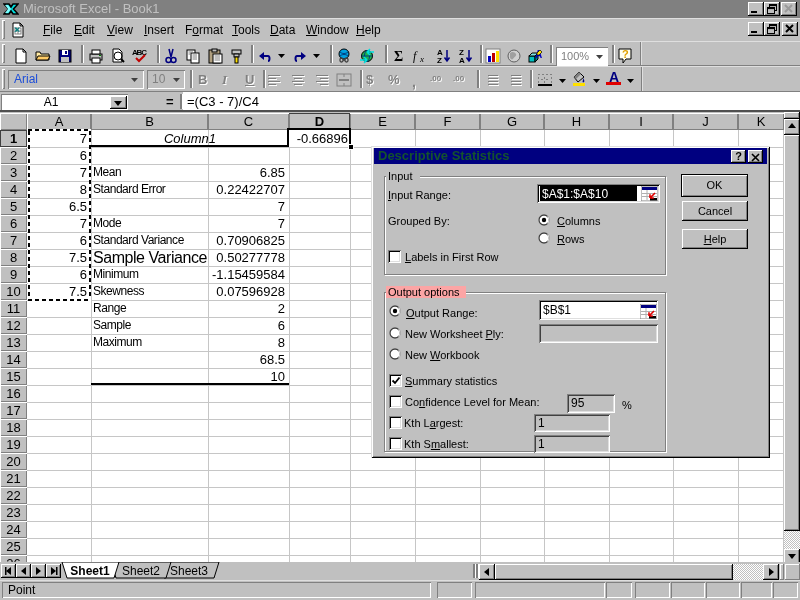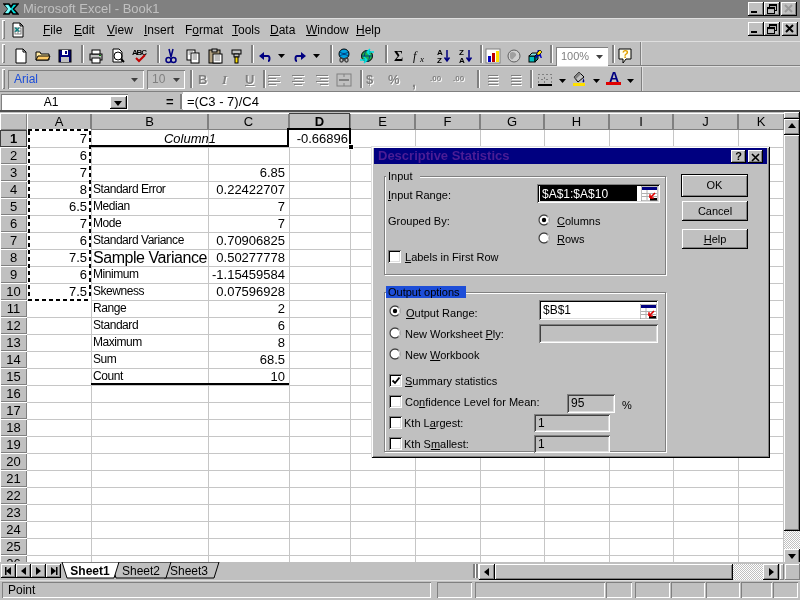--- a/index.html
+++ b/index.html
@@ -445,44 +445,42 @@
 <div class="a" style="left:27px;top:147px;width:60px;height:17px;font-size:13px;line-height:17px;text-align:right">6</div>
 <div class="a" style="left:27px;top:164px;width:60px;height:17px;font-size:13px;line-height:17px;text-align:right">7</div>
 <div class="a" style="left:27px;top:181px;width:60px;height:17px;font-size:13px;line-height:17px;text-align:right">8</div>
 <div class="a" style="left:27px;top:198px;width:60px;height:17px;font-size:13px;line-height:17px;text-align:right">6.5</div>
 <div class="a" style="left:27px;top:215px;width:60px;height:17px;font-size:13px;line-height:17px;text-align:right">7</div>
 <div class="a" style="left:27px;top:232px;width:60px;height:17px;font-size:13px;line-height:17px;text-align:right">6</div>
 <div class="a" style="left:27px;top:249px;width:60px;height:17px;font-size:13px;line-height:17px;text-align:right">7.5</div>
 <div class="a" style="left:27px;top:266px;width:60px;height:17px;font-size:13px;line-height:17px;text-align:right">6</div>
 <div class="a" style="left:27px;top:283px;width:60px;height:17px;font-size:13px;line-height:17px;text-align:right">7.5</div>
 <div class="a" style="left:91px;top:130px;width:198px;height:17px;font-size:13px;line-height:17px;text-align:center;font-style:italic">Column1</div>
+<div class="a" style="left:93px;top:164px;width:114px;height:17px;font-size:12px;letter-spacing:-0.45px;line-height:17px">Mean</div>
 <div class="a" style="left:208px;top:164px;width:77px;height:17px;font-size:13px;line-height:17px;text-align:right">6.85</div>
 <div class="a" style="left:93px;top:181px;width:114px;height:17px;font-size:12px;letter-spacing:-0.45px;line-height:17px">Standard Error</div>
 <div class="a" style="left:208px;top:181px;width:77px;height:17px;font-size:13px;line-height:17px;text-align:right">0.22422707</div>
-<div class="a" style="left:93px;top:198px;width:114px;height:17px;font-size:12px;letter-spacing:-0.45px;line-height:17px">Median</div>
 <div class="a" style="left:208px;top:198px;width:77px;height:17px;font-size:13px;line-height:17px;text-align:right">7</div>
 <div class="a" style="left:93px;top:215px;width:114px;height:17px;font-size:12px;letter-spacing:-0.45px;line-height:17px">Mode</div>
 <div class="a" style="left:208px;top:215px;width:77px;height:17px;font-size:13px;line-height:17px;text-align:right">7</div>
 <div class="a" style="left:93px;top:232px;width:114px;height:17px;font-size:12px;letter-spacing:-0.45px;line-height:17px">Standard Variance</div>
 <div class="a" style="left:208px;top:232px;width:77px;height:17px;font-size:13px;line-height:17px;text-align:right">0.70906825</div>
 <div class="a" style="left:93px;top:249px;width:114px;height:17px;font-size:16px;letter-spacing:-0.45px;line-height:17px">Sample Variance</div>
 <div class="a" style="left:208px;top:249px;width:77px;height:17px;font-size:13px;line-height:17px;text-align:right">0.50277778</div>
 <div class="a" style="left:93px;top:266px;width:114px;height:17px;font-size:12px;letter-spacing:-0.45px;line-height:17px">Minimum</div>
 <div class="a" style="left:208px;top:266px;width:77px;height:17px;font-size:13px;line-height:17px;text-align:right">-1.15459584</div>
 <div class="a" style="left:93px;top:283px;width:114px;height:17px;font-size:12px;letter-spacing:-0.45px;line-height:17px">Skewness</div>
 <div class="a" style="left:208px;top:283px;width:77px;height:17px;font-size:13px;line-height:17px;text-align:right">0.07596928</div>
 <div class="a" style="left:93px;top:300px;width:114px;height:17px;font-size:12px;letter-spacing:-0.45px;line-height:17px">Range</div>
 <div class="a" style="left:208px;top:300px;width:77px;height:17px;font-size:13px;line-height:17px;text-align:right">2</div>
-<div class="a" style="left:93px;top:317px;width:114px;height:17px;font-size:12px;letter-spacing:-0.45px;line-height:17px">Standard</div>
+<div class="a" style="left:93px;top:317px;width:114px;height:17px;font-size:12px;letter-spacing:-0.45px;line-height:17px">Sample</div>
 <div class="a" style="left:208px;top:317px;width:77px;height:17px;font-size:13px;line-height:17px;text-align:right">6</div>
 <div class="a" style="left:93px;top:334px;width:114px;height:17px;font-size:12px;letter-spacing:-0.45px;line-height:17px">Maximum</div>
 <div class="a" style="left:208px;top:334px;width:77px;height:17px;font-size:13px;line-height:17px;text-align:right">8</div>
-<div class="a" style="left:93px;top:351px;width:114px;height:17px;font-size:12px;letter-spacing:-0.45px;line-height:17px">Sum</div>
 <div class="a" style="left:208px;top:351px;width:77px;height:17px;font-size:13px;line-height:17px;text-align:right">68.5</div>
-<div class="a" style="left:93px;top:368px;width:114px;height:17px;font-size:12px;letter-spacing:-0.45px;line-height:17px">Count</div>
 <div class="a" style="left:208px;top:368px;width:77px;height:17px;font-size:13px;line-height:17px;text-align:right">10</div>
 <div class="a" style="left:91px;top:145px;width:198px;height:2px;background:#000"></div>
 <div class="a" style="left:91px;top:383px;width:198px;height:2px;background:#000"></div>
 <div class="a" style="left:28px;top:129px;width:63px;height:2px;background:repeating-linear-gradient(90deg,#000 0 4px,#fff 4px 7px)"></div>
 <div class="a" style="left:28px;top:299px;width:63px;height:2px;background:repeating-linear-gradient(90deg,#000 0 4px,#fff 4px 7px)"></div>
 <div class="a" style="left:28px;top:131px;width:2px;height:168px;background:repeating-linear-gradient(180deg,#000 0 4px,#fff 4px 7px)"></div>
 <div class="a" style="left:89px;top:131px;width:2px;height:168px;background:repeating-linear-gradient(180deg,#000 0 4px,#fff 4px 7px)"></div>
 <div class="a" style="left:287px;top:128px;width:64px;height:19px;border:2px solid #000"></div>
 <div class="a" style="left:289px;top:130px;width:59px;height:17px;font-size:13px;line-height:17px;text-align:right;background:#fff">-0.66896</div>
 <div class="a" style="left:348px;top:144px;width:6px;height:6px;background:#000;border:1px solid #fff"></div>
@@ -549,21 +547,21 @@
 <div class="a" style="left:437px;top:582px;width:35px;height:16px;box-shadow:inset 1px 1px 0 #808080,inset -1px -1px 0 #fff"></div>
 <div class="a" style="left:475px;top:582px;width:130px;height:16px;box-shadow:inset 1px 1px 0 #808080,inset -1px -1px 0 #fff"></div>
 <div class="a" style="left:606px;top:582px;width:26px;height:16px;box-shadow:inset 1px 1px 0 #808080,inset -1px -1px 0 #fff"></div>
 <div class="a" style="left:635px;top:582px;width:35px;height:16px;box-shadow:inset 1px 1px 0 #808080,inset -1px -1px 0 #fff"></div>
 <div class="a" style="left:671px;top:582px;width:34px;height:16px;box-shadow:inset 1px 1px 0 #808080,inset -1px -1px 0 #fff"></div>
 <div class="a" style="left:706px;top:582px;width:34px;height:16px;box-shadow:inset 1px 1px 0 #808080,inset -1px -1px 0 #fff"></div>
 <div class="a" style="left:741px;top:582px;width:31px;height:16px;box-shadow:inset 1px 1px 0 #808080,inset -1px -1px 0 #fff"></div>
 <div class="a" style="left:773px;top:582px;width:25px;height:16px;box-shadow:inset 1px 1px 0 #808080,inset -1px -1px 0 #fff"></div>
 <div class="a" style="left:371px;top:146px;width:399px;height:312px;background:#c0c0c0;box-shadow:inset 1px 1px 0 #dfdfdf,inset -1px -1px 0 #000,inset 2px 2px 0 #fff,inset -2px -2px 0 #808080">
 <div class="a" style="left:3px;top:2px;width:393px;height:16px;background:#000080"></div>
-<div class="a" style="left:7px;top:3px;width:250px;height:14px;color:#4c1d95;font-weight:bold;font-size:13px;line-height:14px">Descriptive Statistics</div>
+<div class="a" style="left:7px;top:3px;width:250px;height:14px;color:#14532d;font-weight:bold;font-size:13px;line-height:14px">Descriptive Statistics</div>
 <div class="a ras" style="left:360px;top:4px;width:15px;height:13px;font-weight:bold;font-size:11px;line-height:13px;text-align:center">?</div>
 <div class="a ras" style="left:377px;top:4px;width:15px;height:13px;"><svg width="15" height="13">
           <path d="M4 3 L11 10 M11 3 L4 10" stroke="#000" stroke-width="1.6"></path>
         </svg></div>
 <div class="a grv" style="left:13px;top:30px;width:282px;height:99px;"></div>
 <div class="a" style="left:15px;top:24px;width:34px;height:12px;background:#c0c0c0;font-size:11px;line-height:12px;padding-left:2px">Input</div>
 <div class="a" style="left:17px;top:43px;width:120px;height:13px;font-size:11px;line-height:13px;white-space:pre"><u>I</u>nput Range:</div>
 <div class="a sk" style="left:166px;top:38px;width:123px;height:19px;"></div>
 <div class="a" style="left:169px;top:40px;width:97px;height:15px;background:#000"></div>
 <div class="a" style="left:171px;top:41px;width:98px;height:13px;color:#fff;font-size:12px;line-height:14px;white-space:pre">$A$1:$A$10</div>
@@ -592,21 +590,21 @@
         <circle cx="6" cy="6" r="5" fill="none" stroke="#404040" stroke-width="1.3"></circle>
         <path d="M 9.5 9.5 A 5 5 0 0 0 9.5 2.5" fill="none" stroke="#dfdfdf" stroke-width="1.2"></path>
         <circle cx="6" cy="6" r="3.8" fill="#fff"></circle>
       </svg>
 <div class="a" style="left:186px;top:87px;width:100px;height:13px;font-size:11px;line-height:13px;white-space:pre"><u>R</u>ows</div>
 <div class="a sk" style="left:17px;top:104px;width:13px;height:13px">
         <svg width="12" height="12" style="position:absolute;left:1px;top:1px"></svg>
       </div>
 <div class="a" style="left:34px;top:105px;width:160px;height:13px;font-size:11px;line-height:13px;white-space:pre"><u>L</u>abels in First Row</div>
 <div class="a grv" style="left:13px;top:146px;width:282px;height:160px;"></div>
-<div class="a" style="left:15px;top:140px;width:80px;height:12px;background:#1d4ed8;font-size:11px;line-height:12px;padding-left:2px">Output options</div>
+<div class="a" style="left:15px;top:140px;width:80px;height:12px;background:#fca5a5;font-size:11px;line-height:12px;padding-left:2px">Output options</div>
 <svg class="a" style="left:18px;top:159px" width="12" height="12">
         <circle cx="6" cy="6" r="5.5" fill="#fff"></circle>
         <circle cx="6" cy="6" r="5" fill="none" stroke="#404040" stroke-width="1.3"></circle>
         <path d="M 9.5 9.5 A 5 5 0 0 0 9.5 2.5" fill="none" stroke="#dfdfdf" stroke-width="1.2"></path>
         <circle cx="6" cy="6" r="3.8" fill="#fff"></circle>
         <circle cx="6" cy="6" r="2.2" fill="#000"></circle>
       </svg>
 <div class="a" style="left:35px;top:161px;width:120px;height:13px;font-size:11px;line-height:13px;white-space:pre"><u>O</u>utput Range:</div>
 <div class="a sk" style="left:168px;top:154px;width:119px;height:20px;"></div>
 <div class="a" style="left:172px;top:157px;width:60px;height:14px;font-size:12px;line-height:15px;white-space:pre">$B$1</div>

